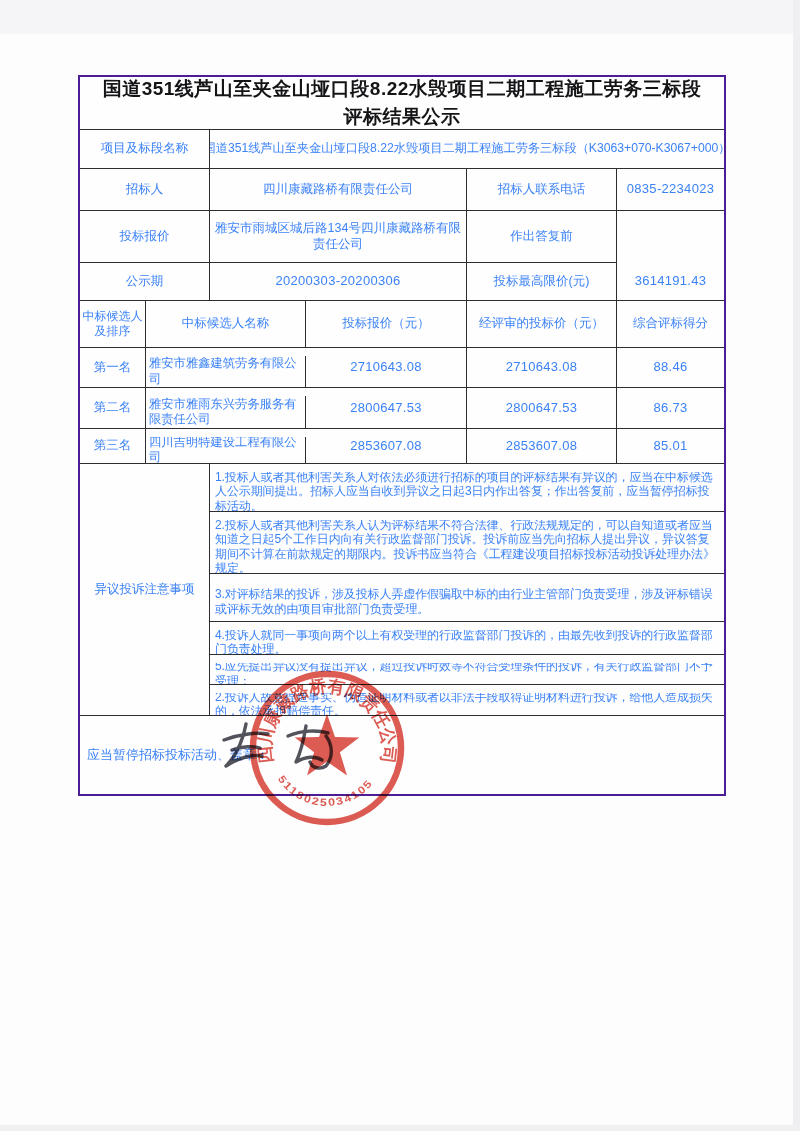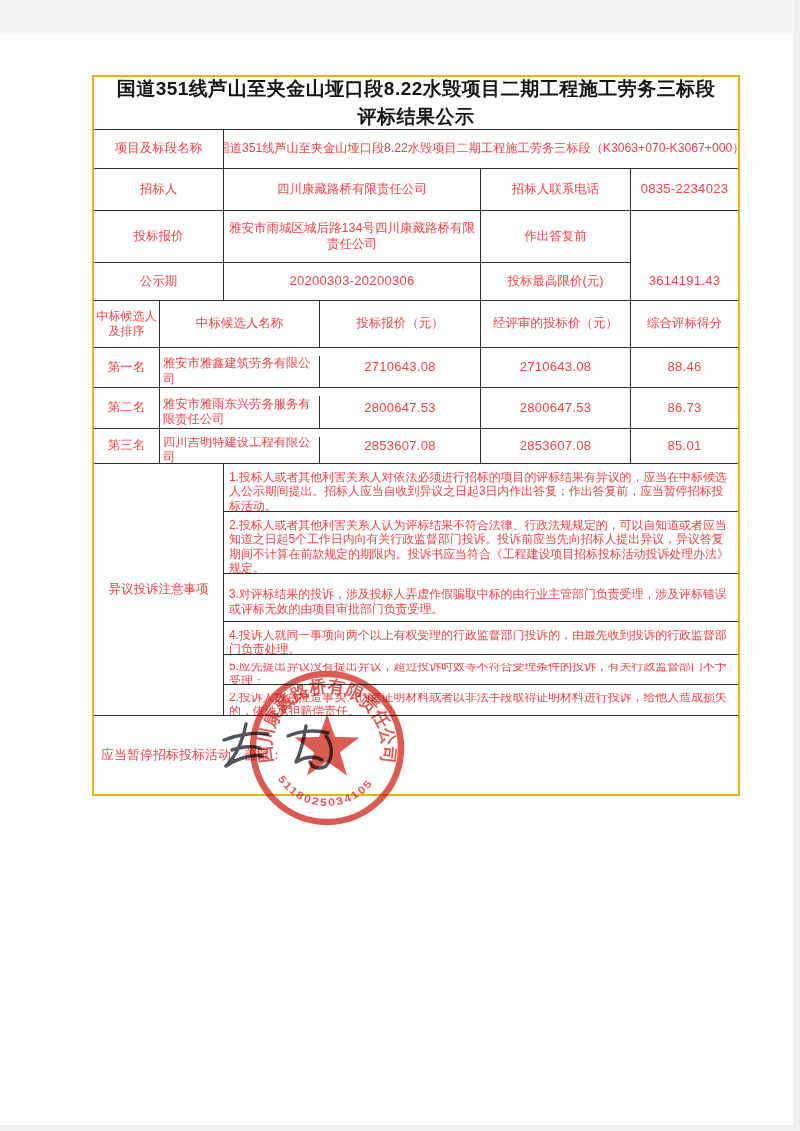--- a/index.html
+++ b/index.html
@@ -2,27 +2,27 @@
 <html><head>
 <meta charset="utf-8">
 <style>
   html,body{margin:0;padding:0;background:#e9e9ec;}
   .page{position:relative;width:800px;height:1131px;background:#fdfdfe;overflow:hidden;
         font-family:"Liberation Sans",sans-serif;color:#222;}
   .edge-top{position:absolute;left:0;top:0;width:800px;height:34px;background:#f5f5f8;}
   .edge-right{position:absolute;right:0;top:0;width:7px;height:1131px;background:#efeff2;}
   .edge-bottom{position:absolute;left:0;bottom:0;width:800px;height:6px;background:#f0f0f3;}
 
-  .tbl{position:absolute;left:92px;top:75px;width:644px;display:grid;
+  .tbl{position:absolute;left:78px;top:75px;width:644px;display:grid;
        grid-template-columns:66px 64px 96px 161px 150px 107px;
        grid-template-rows:53px 39px 42px 52px 38px 47px 40px 41px 35px 48px 62px 48px 33px 30px 31px 78px;
-       border:2px solid #eab308;background:rgba(255,255,255,.6);}
+       border:2px solid #4c1d95;background:rgba(255,255,255,.6);}
   .c{border-right:1.5px solid #2d2d2f;border-bottom:1.5px solid #2d2d2f;
      display:flex;align-items:center;justify-content:center;text-align:center;
-     font-size:12.5px;line-height:1.25;padding:1px 4px;overflow:hidden;color:#ef4444;}
+     font-size:12.5px;line-height:1.25;padding:1px 4px;overflow:hidden;color:#3b82f6;}
   .er{border-right:none;}
   .eb{border-bottom:none;}
   .title{font-size:19px;font-weight:bold;line-height:1.5;letter-spacing:.5px;color:#141416;}
   .num{font-size:13px;letter-spacing:.3px;}
   .small-num{font-size:11.5px;letter-spacing:-.2px;white-space:nowrap;}
   .left{justify-content:flex-start;text-align:left;}
   .note{justify-content:flex-start;align-items:center;text-align:left;
         font-size:12px;line-height:14.5px;padding:2px 5px;letter-spacing:-.1px;margin-top:8px;}
   .name-cell{font-size:12.3px;padding:1px 2px 1px 3px;margin-top:8px;}
   .sig-cell{justify-content:flex-start;padding-left:7px;font-size:13px;}

